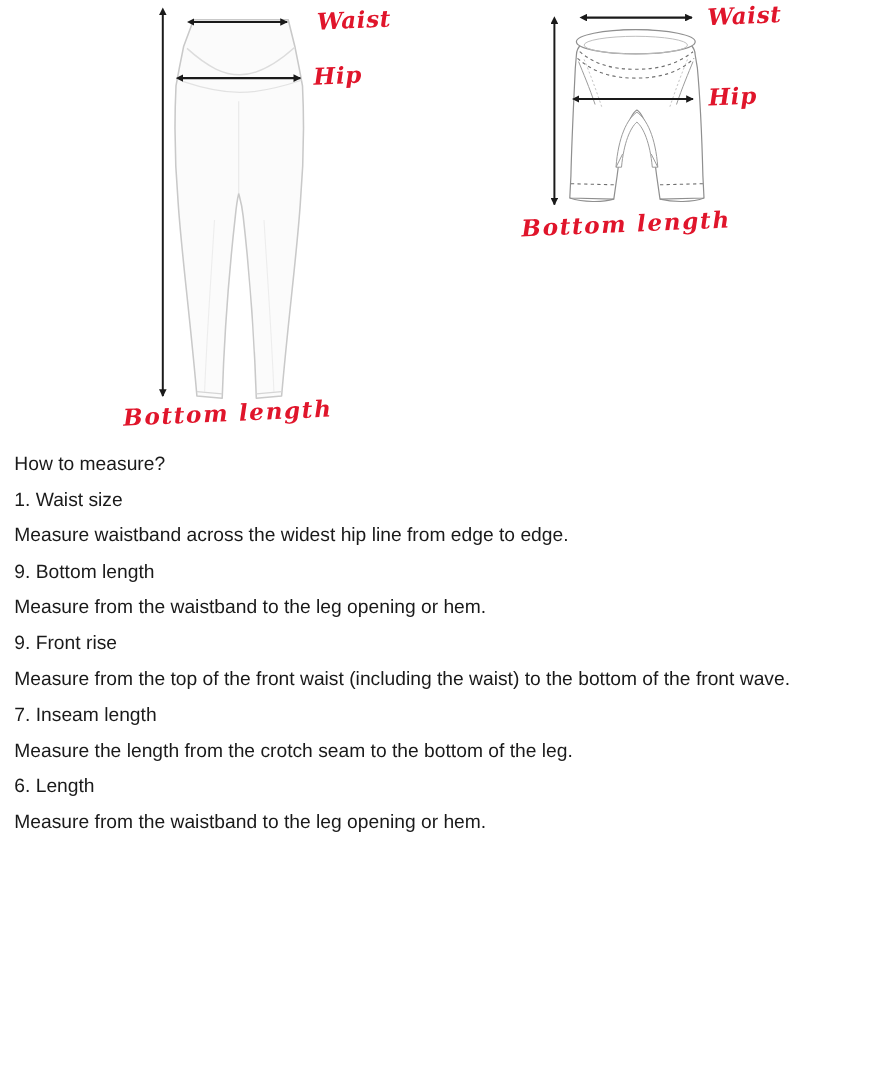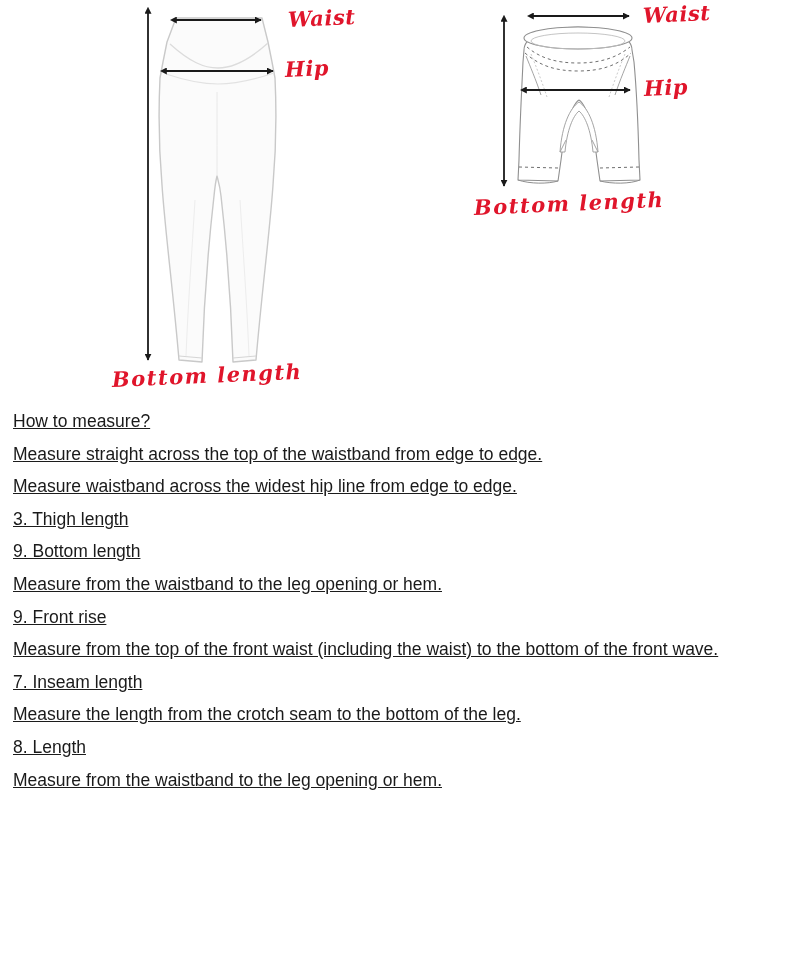--- a/index.html
+++ b/index.html
@@ -46,21 +46,20 @@
   .rl-waist-right { left: 643px; top: 3px;   font-size: 21px; }
   .rl-hip-right   { left: 644px; top: 76px;  font-size: 21px; }
   .rl-bottom-right{ left: 474px; top: 195px; font-size: 21px; letter-spacing: 1.5px; }
 
   
   #instructions {
     position: absolute;
     left: 0;
     top: 405px;
     width: 708px;
-    text-decoration: underline;
   }
   .line {
     font-size: 17.5px;
     line-height: 32.6px;
     padding-left: 13px;
     color: #1a1a1a;
     white-space: nowrap;
   }
   .line.heading { }
   .line.item { }
@@ -173,31 +172,30 @@
   <div class="red-label rl-bottom-left">Bottom length</div>
 
   <div class="red-label rl-waist-right">Waist</div>
   <div class="red-label rl-hip-right">Hip</div>
   <div class="red-label rl-bottom-right">Bottom length</div>
 </div>
 
 <div id="instructions">
   <div class="line heading">How to measure?</div>
 
-  <div class="line desc">Measure straight across the top of the waistband from edge to edge.</div>
+  <div class="line item">1. Waist size</div>
 
   <div class="line desc">Measure waistband across the widest hip line from edge to edge.</div>
 
-  <div class="line item">3. Thigh length</div>
 
   <div class="line item">9. Bottom length</div>
   <div class="line desc">Measure from the waistband to the leg opening or hem.</div>
 
   <div class="line item">9. Front rise</div>
   <div class="line desc">Measure from the top of the front waist (including the waist) to the bottom of the front wave.</div>
 
 
   <div class="line item">7. Inseam length</div>
   <div class="line desc">Measure the length from the crotch seam to the bottom of the leg.</div>
 
-  <div class="line item">8. Length</div>
+  <div class="line item">6. Length</div>
   <div class="line desc">Measure from the waistband to the leg opening or hem.</div>
 </div>
 
 </body></html>

